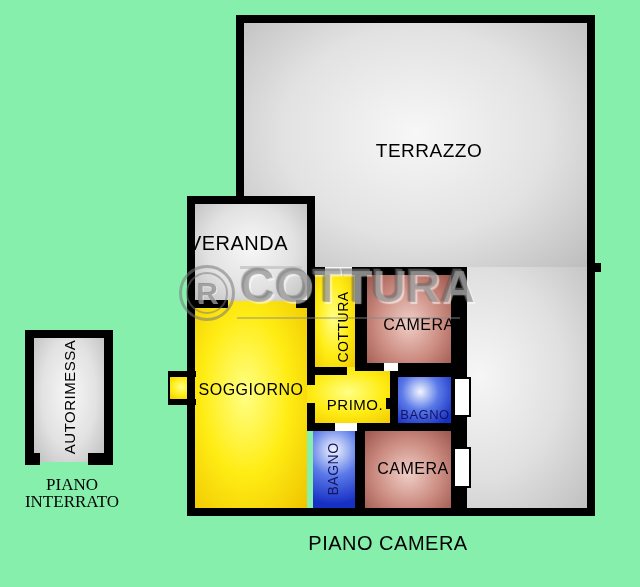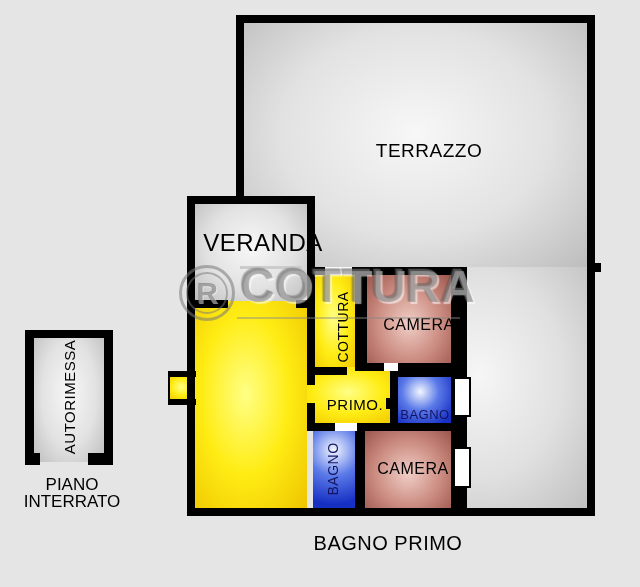--- a/index.html
+++ b/index.html
@@ -1,16 +1,16 @@
 <!DOCTYPE html>
 <html><head>
 <meta charset="utf-8">
 <style>
   html,body{margin:0;padding:0;background:#fff;}
-  #stage{position:relative;width:640px;height:587px;background:#e5e5e5;overflow:hidden;
+  #stage{position:relative;width:640px;height:587px;background:#86efac;overflow:hidden;
          font-family:"Liberation Sans",sans-serif;}
   .w{position:absolute;background:#000;}
   
   .gray{position:absolute;background:radial-gradient(ellipse at 50% 45%, #f7f7f7 0%, #e2e2e2 55%, #bdbdbd 100%);}
   .yellow{position:absolute;background:radial-gradient(ellipse at 45% 45%, #ffff85 0%, #ffec14 50%, #eec400 100%);}
   .red{position:absolute;background:radial-gradient(ellipse at 50% 55%, #f0cfc7 0%, #cb8b80 55%, #9c564c 100%);}
   .blue{position:absolute;background:radial-gradient(circle at 42% 32%, #f2f6ff 0%, #5b7ae8 42%, #1730c4 88%);}
   .white-gap{position:absolute;background:#fff;}
   .win{position:absolute;background:#fff;border:2px solid #000;box-sizing:border-box;}
   
@@ -91,31 +91,32 @@
   <div class="w" style="left:88px;top:453px;width:25px;height:12px;"></div>
 
   <div class="white-gap" style="left:325px;top:267px;width:27px;height:8px;"></div>
   <div class="white-gap" style="left:384px;top:363px;width:14px;height:8px;"></div>
   <div class="white-gap" style="left:335px;top:423px;width:22px;height:8px;"></div>
   <div class="win" style="left:453px;top:377px;width:18px;height:40px;"></div>
   <div class="win" style="left:453px;top:447px;width:18px;height:41px;"></div>
   <div class="glass" style="left:240px;top:266px;width:62px;height:3px;"></div>
 
   <div class="lbl" style="left:429px;top:151px;font-size:19px;">TERRAZZO</div>
-  <div class="lbl" style="left:263px;top:243px;font-size:24px;">VERANDA</div>
+  <div class="lbl" style="left:238px;top:243px;font-size:20px;">VERANDA</div>
+  <div class="lbl" style="left:251px;top:390px;font-size:16px;">SOGGIORNO</div>
   <div class="lbl vlbl" style="left:343px;top:327px;font-size:14px;">COTTURA</div>
   <div class="lbl" style="left:419px;top:325px;font-size:16px;">CAMERA</div>
   <div class="lbl" style="left:355px;top:404px;font-size:15px;">PRIMO.</div>
   <div class="lbl navy" style="left:425px;top:414px;font-size:13px;">BAGNO</div>
   <div class="lbl vlbl navy" style="left:333px;top:469px;font-size:14px;">BAGNO</div>
   <div class="lbl" style="left:413px;top:469px;font-size:16px;">CAMERA</div>
   <div class="lbl vlbl" style="left:69px;top:397px;font-size:15px;">AUTORIMESSA</div>
 
-  <div class="lbl" style="left:388px;top:543px;font-size:20px;">BAGNO PRIMO</div>
-  <div style="position:absolute;left:10px;top:476px;width:124px;text-align:center;font-size:17px;line-height:17px;color:#000;white-space:normal;font-family:Liberation Sans, sans-serif;">PIANO INTERRATO</div>
+  <div class="lbl" style="left:388px;top:543px;font-size:20px;">PIANO CAMERA</div>
+  <div style="position:absolute;left:10px;top:476px;width:124px;text-align:center;font-size:17px;line-height:17px;color:#000;white-space:normal;font-family:Liberation Serif, serif;">PIANO INTERRATO</div>
 
   <div id="wm">
     <div class="wm-circle"></div>
     <div class="wm-circle-inner"></div>
     <div class="wm-r">R</div>
     <div class="wm-text">COTTURA</div>
     <div class="wm-line"></div>
   </div>
 
 </div>

